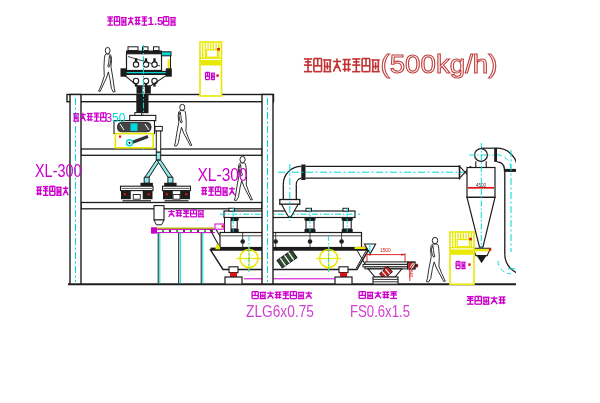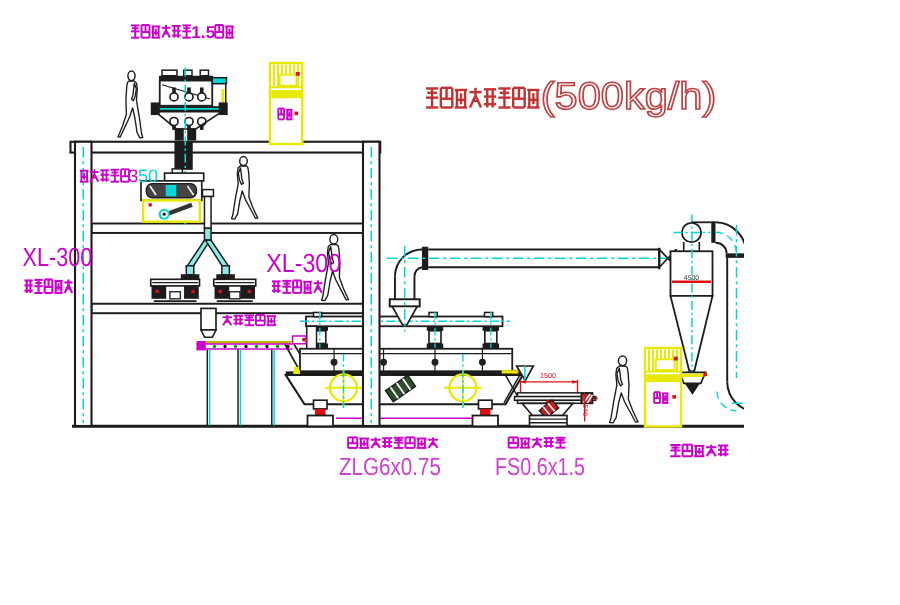--- a/index.html
+++ b/index.html
@@ -1,14 +1,14 @@
 <!DOCTYPE html>
 <html><head><meta charset="utf-8"><title>d</title>
 <style>html,body{margin:0;padding:0;background:#fff;}
-#c{position:relative;width:496px;height:403px;overflow:hidden;font-family:"Liberation Sans",sans-serif;}
+#c{position:relative;width:496px;height:403px;overflow:hidden;font-family:"Liberation Sans",sans-serif;margin-left:20px;}
 </style></head><body>
 <div id="c"><svg width="600" height="403" viewBox="0 0 600 403">
       <rect width="600" height="403" fill="white"></rect>
       <line x1="48" y1="284.2" x2="560" y2="284.2" stroke="#1c1c1c" stroke-width="2.0" stroke-linecap="butt"></line>
       <rect x="47" y="94.5" width="206.5" height="7.2" fill="white" stroke="#1c1c1c" stroke-width="1.4"></rect>
       <rect x="61" y="149" width="181" height="6.3" fill="white" stroke="#1c1c1c" stroke-width="1.3"></rect>
       <rect x="61" y="202.5" width="181" height="6.3" fill="white" stroke="#1c1c1c" stroke-width="1.3"></rect>
       <rect x="50" y="94.5" width="11" height="189.5" fill="white" stroke="#1c1c1c" stroke-width="1.4"></rect>
       <line x1="55.5" y1="98" x2="55.5" y2="282" stroke="#00d8d8" stroke-width="1.0" stroke-linecap="butt" stroke-dasharray="7,2.5,2,2.5"></line>
       <rect x="108" y="46.8" width="10" height="3.7" fill="white" stroke="#1c1c1c" stroke-width="1.0"></rect>

